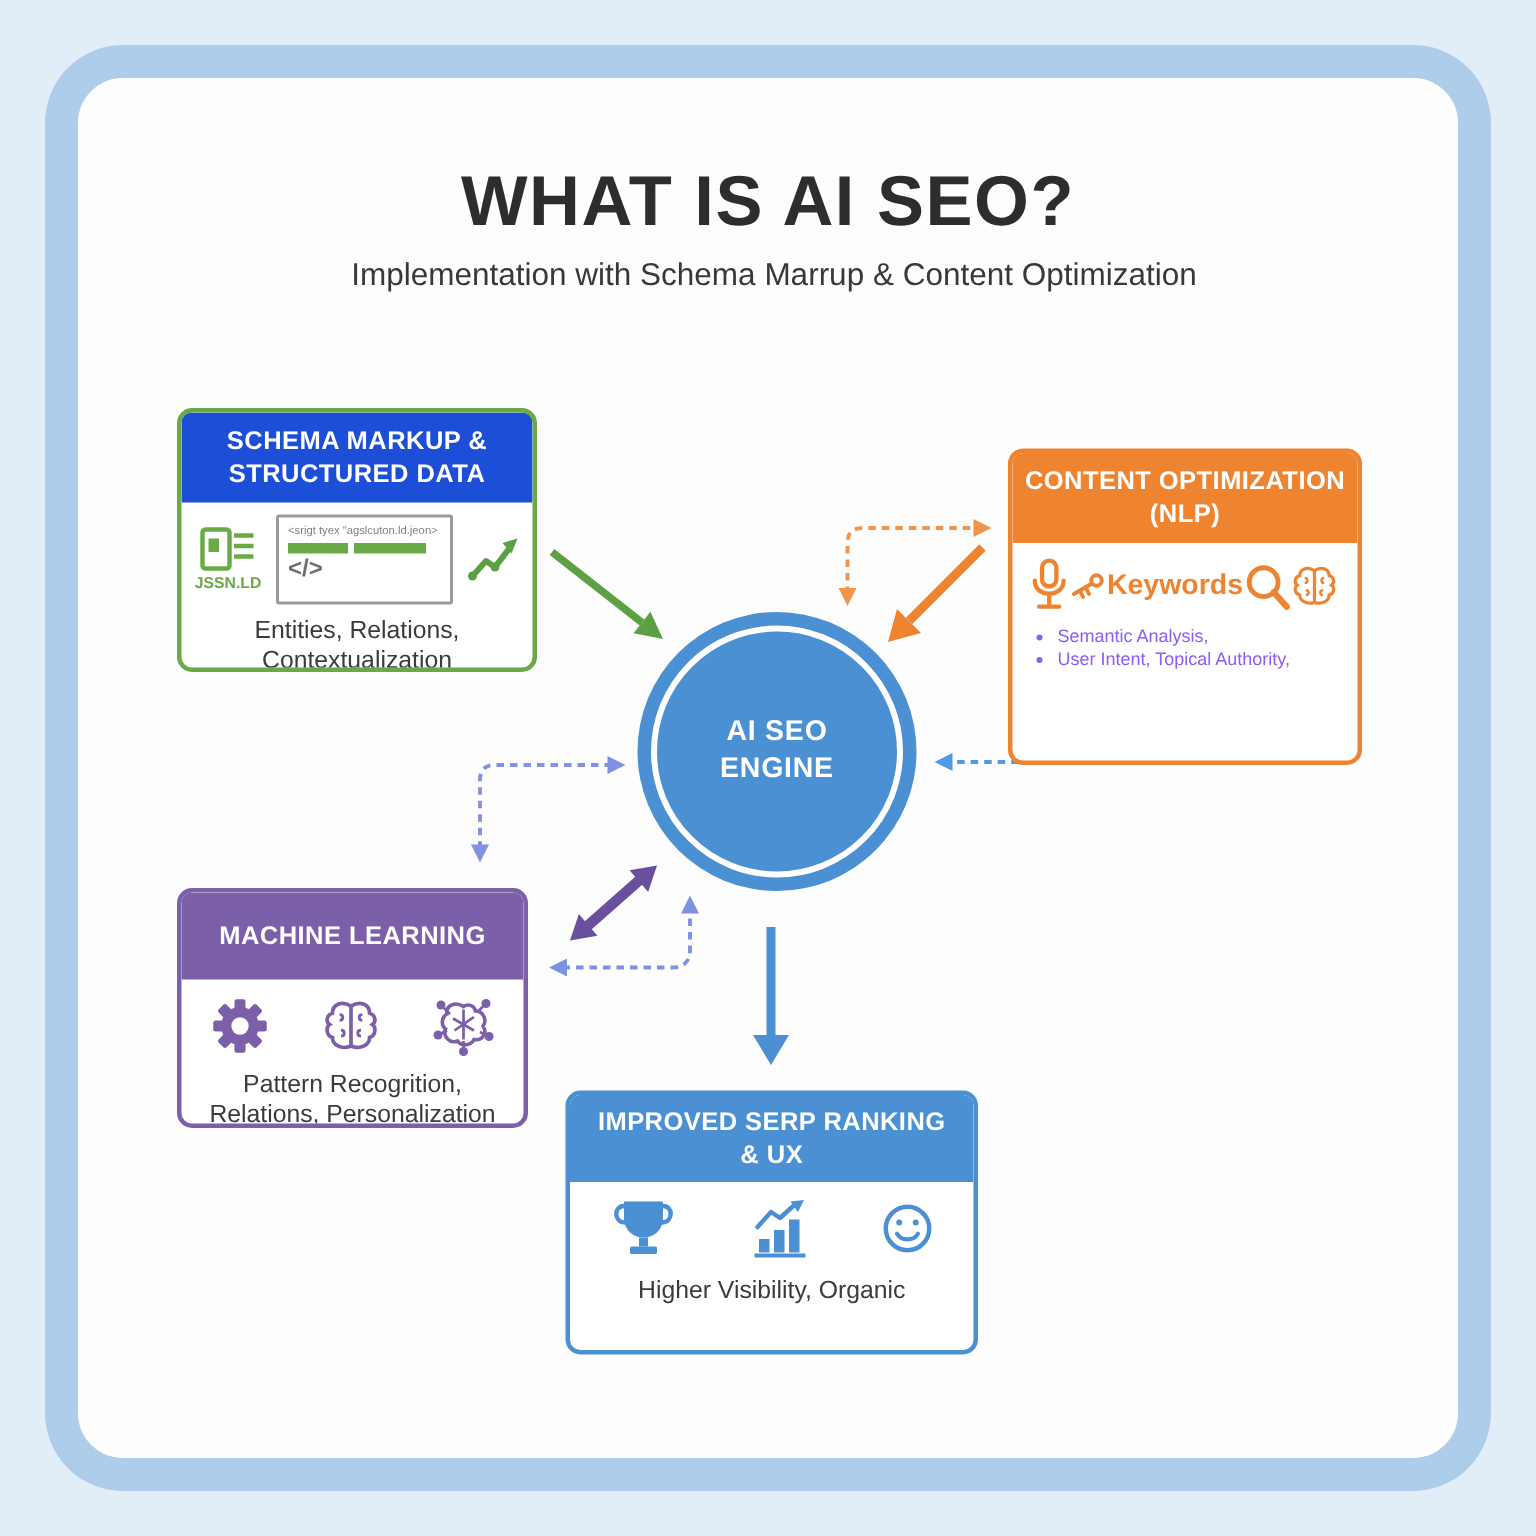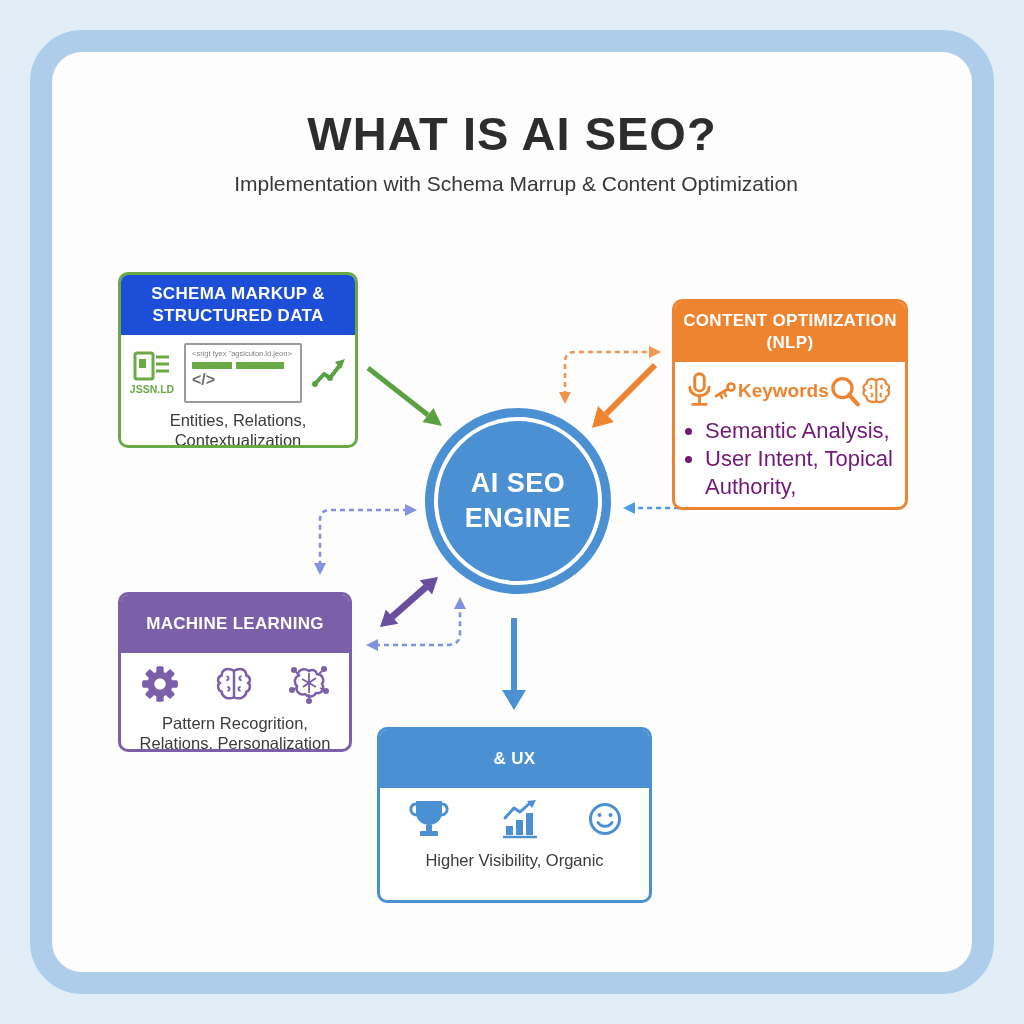--- a/index.html
+++ b/index.html
@@ -50,42 +50,42 @@
   .code-bars i:first-child{width:40px;}
   .code-bars i:last-child{width:48px;}
   .code-tag{font-size:16px;font-weight:bold;color:#6e6e6e;line-height:1;}
   .schema .caption{margin-top:7px;}
   
   .content{left:672px;top:288px;width:236px;height:211px;border:3px solid #ee8430;margin-top:11px;}
   .content .node-header{background:#ee8430;height:60px;}
   .content .icon-row{justify-content:space-between;padding:9px 12px 0 12px;}
   .keywords{display:flex;align-items:center;gap:2px;color:#ee8430;
     font-weight:bold;font-size:19px;}
-  .content ul{margin:6px 0 0 16px;padding:0 0 0 14px;font-size:22px;
-    color:#701a75;line-height:1.28;}
+  .content ul{margin:6px 0 0 16px;padding:0 0 0 14px;font-size:12px;
+    color:#8b5cf6;line-height:1.28;}
   
   .ml{left:118px;top:592px;width:234px;height:160px;border:3px solid #7b5fa9;}
   .ml .node-header{background:#7b5fa9;height:58px;}
   .ml .icon-row{justify-content:space-between;padding:10px 18px 0 18px;}
   .ml .caption{margin-top:8px;}
   
   .serp{left:377px;top:727px;width:275px;height:176px;border:3px solid #4a90d3;}
   .serp .node-header{background:#4a90d3;height:58px;}
   .serp .icon-row{justify-content:space-between;padding:10px 26px 0 26px;}
   .serp .caption{margin-top:10px;}
   
   .engine{
     position:absolute;left:425px;top:408px;width:186px;height:186px;z-index:2;
     background:#4a90d2;border-radius:50%;
   }
   .engine-ring{position:absolute;inset:9px;border:4px solid #fff;border-radius:50%;}
   .engine-label{
     position:absolute;inset:0;display:flex;flex-direction:column;
     align-items:center;justify-content:center;color:#fff;font-weight:bold;
-    font-size:27px;letter-spacing:.5px;line-height:1.3;
+    font-size:19px;letter-spacing:.5px;line-height:1.3;
   }
 </style>
 </head>
 <body>
 
 <div class="canvas">
   <div class="frame"></div>
 
   <div class="title">WHAT IS AI SEO?</div>
   <div class="subtitle">Implementation with Schema Marrup &amp; Content Optimization</div>
@@ -251,20 +251,21 @@
       </svg>
     </div>
     <div class="caption">
       <span>Pattern Recogrition,</span><br>
       <span>Relations, Personalization</span>
     </div>
   </div>
 
   <div class="node serp">
     <div class="node-header">
+      <span>IMPROVED SERP RANKING</span>
       <span>&amp; UX</span>
     </div>
     <div class="icon-row">
       <svg width="46" height="42" viewBox="0 0 46 42">
         <path d="M10,3 H36 V14 C36,22 30,27 23,27 C16,27 10,22 10,14 Z" fill="#4a90d3"></path>
         <path d="M10,6 C3,6 3,17 11,17" fill="none" stroke="#4a90d3" stroke-width="3"></path>
         <path d="M36,6 C43,6 43,17 35,17" fill="none" stroke="#4a90d3" stroke-width="3"></path>
         <rect x="20" y="27" width="6" height="6" fill="#4a90d3"></rect>
         <rect x="14" y="33" width="18" height="5" rx="1" fill="#4a90d3"></rect>
       </svg>

